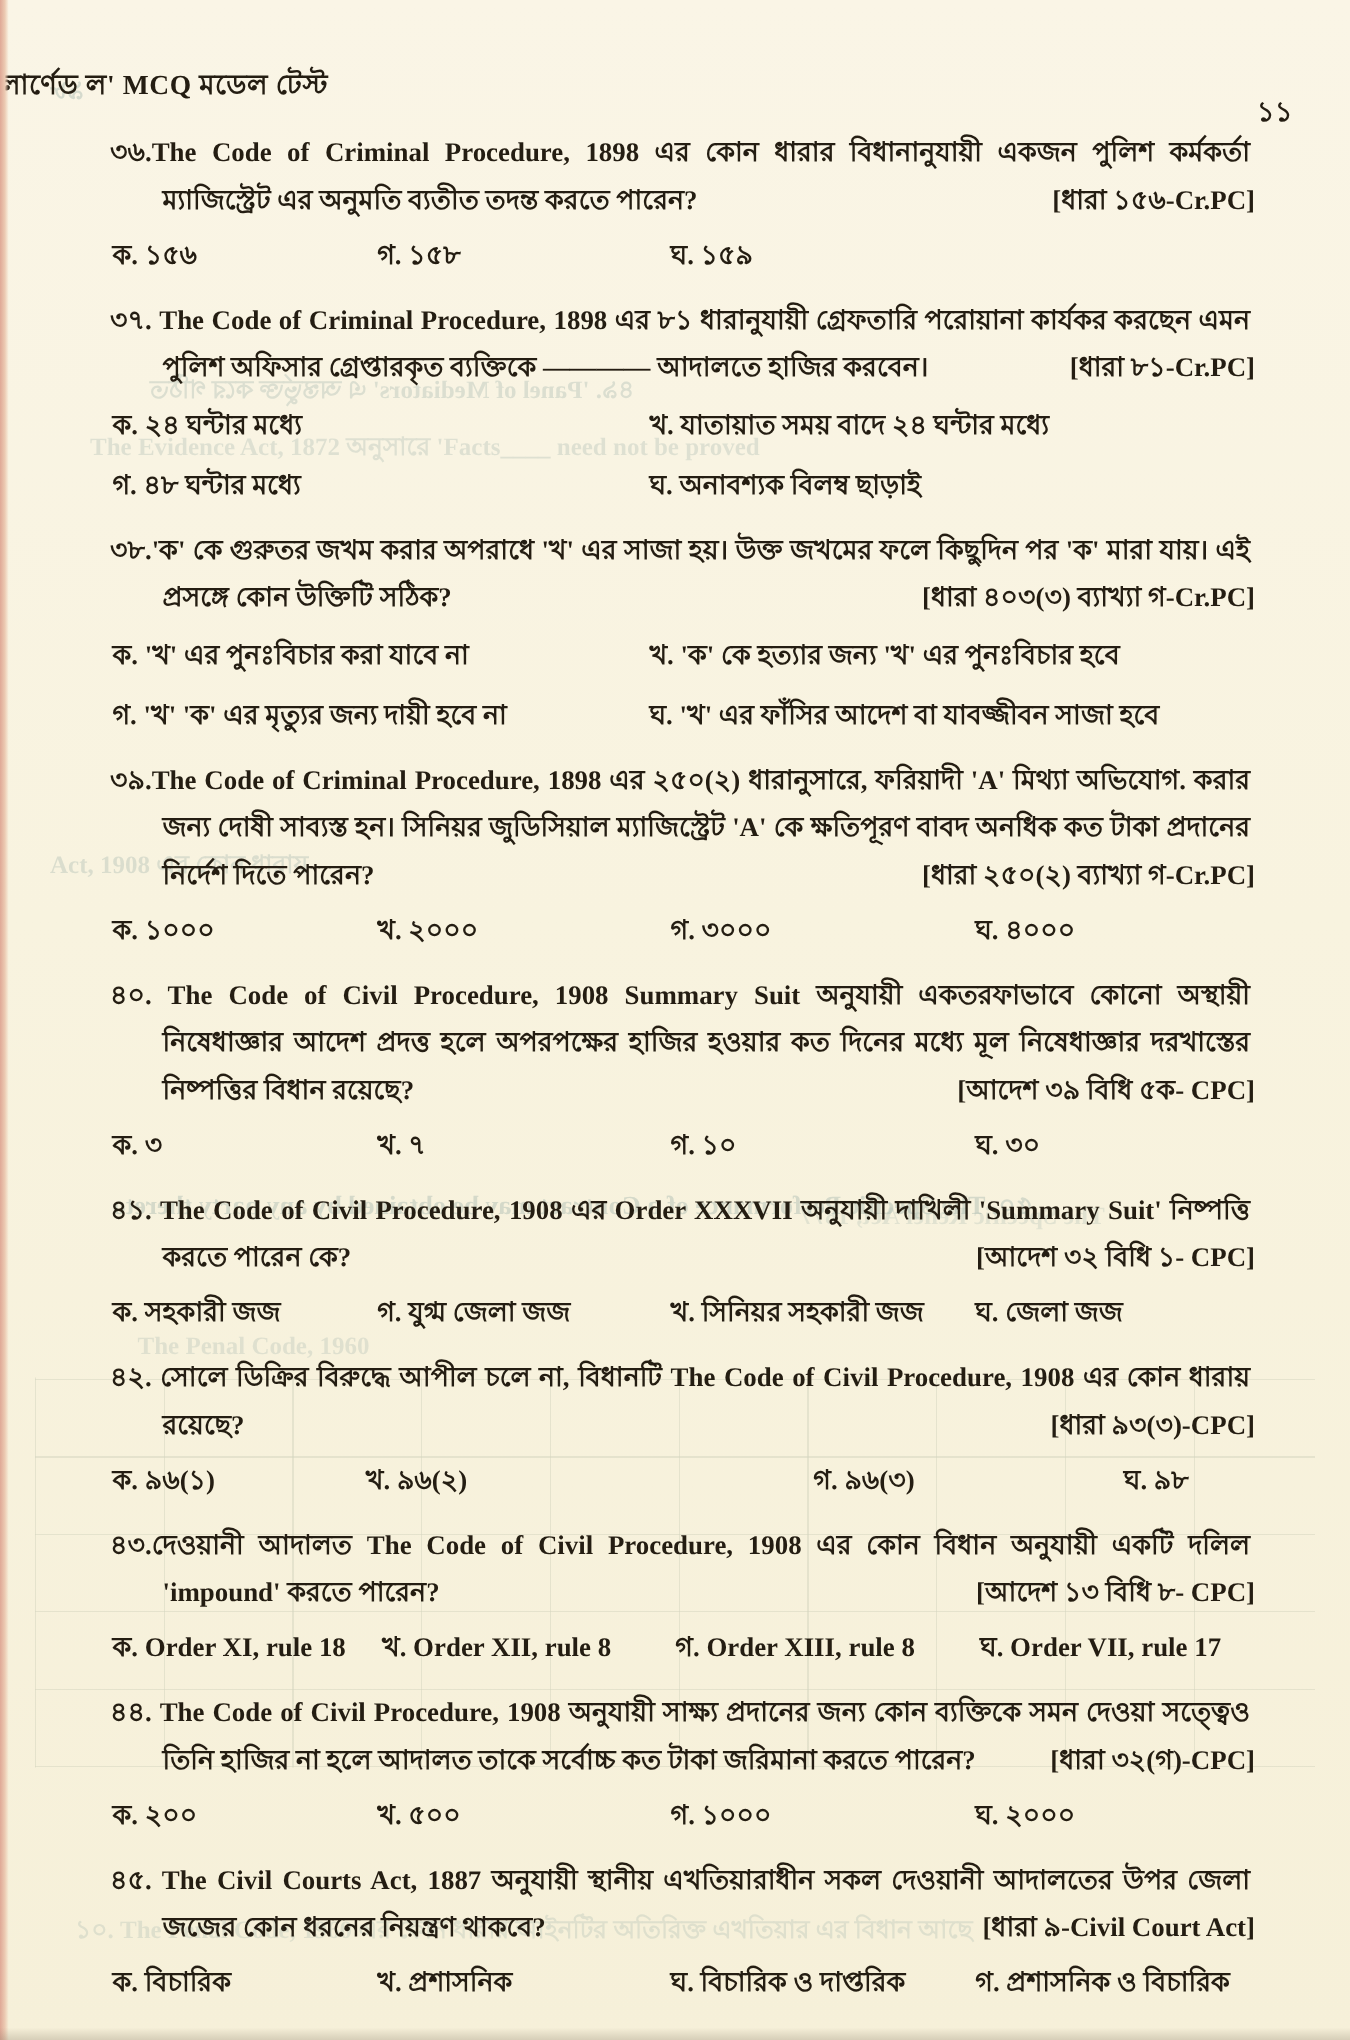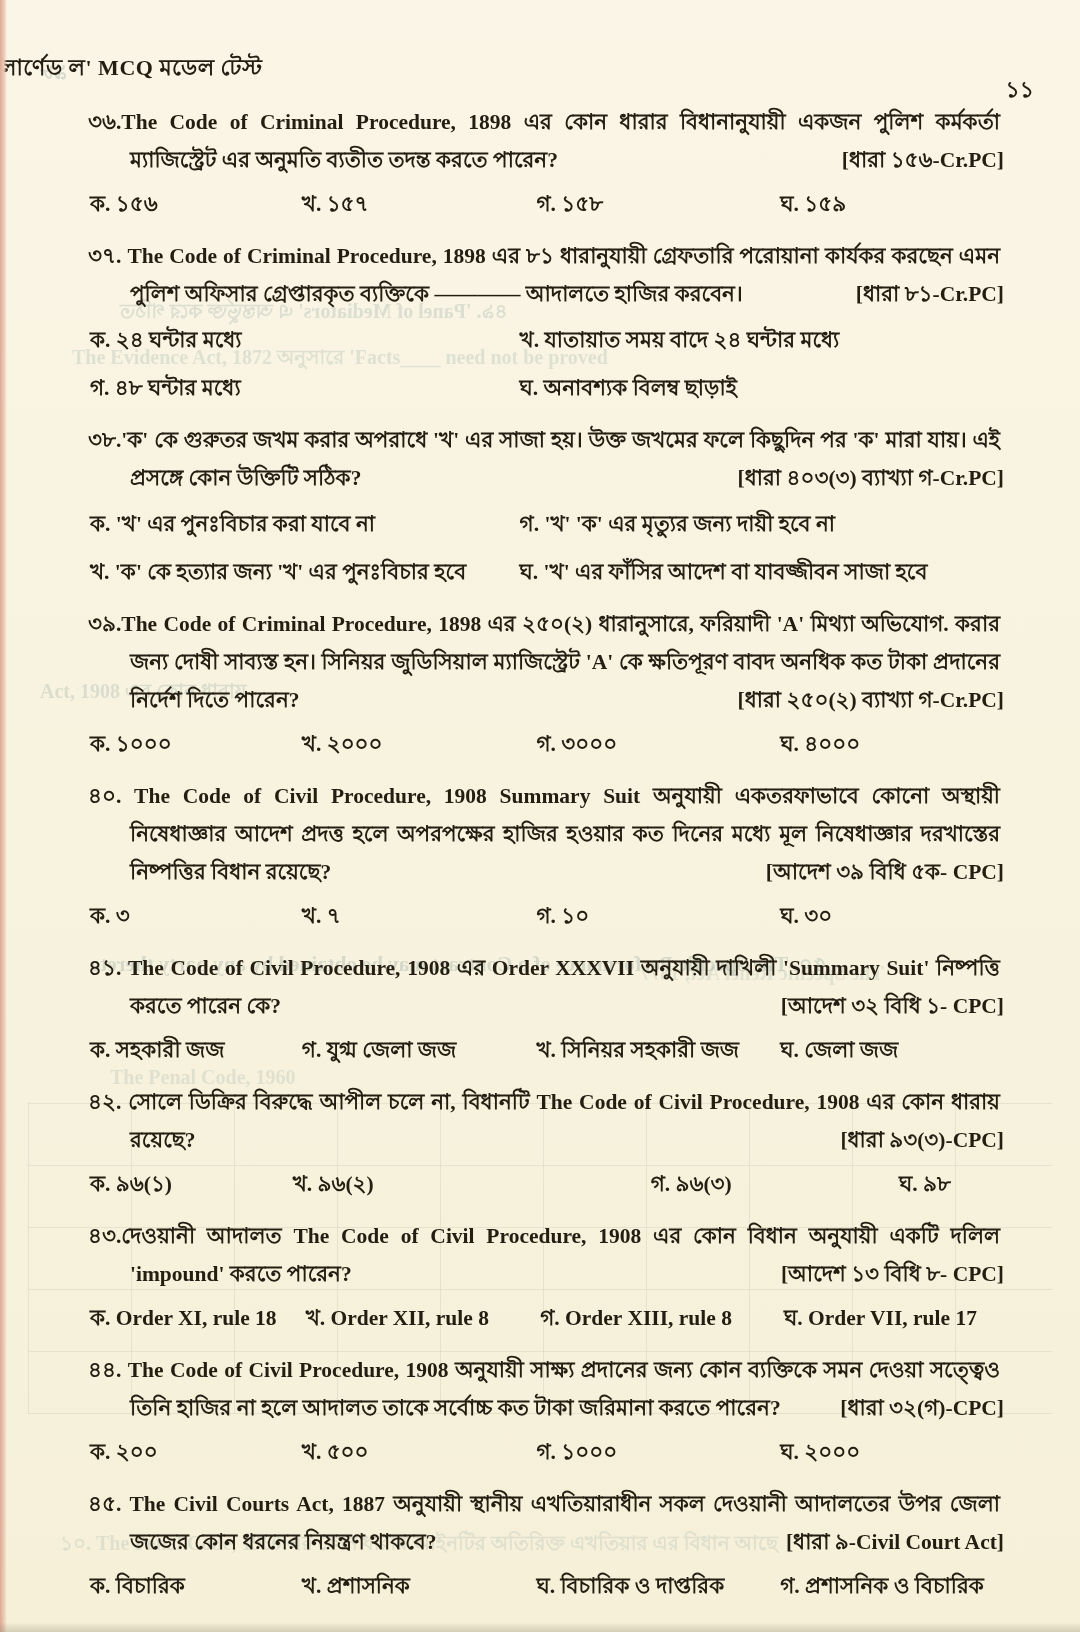--- a/index.html
+++ b/index.html
@@ -98,21 +98,20 @@
 
   <div class="content">
 
     <div class="question">
       <div class="q-head">
         <p class="q-text"><span>৩৬.</span><span>The Code of Criminal Procedure, 1898 এর কোন ধারার বিধানানুযায়ী একজন পুলিশ কর্মকর্তা ম্যাজিস্ট্রেট এর অনুমতি ব্যতীত তদন্ত করতে পারেন?</span></p>
         <span class="q-ref">[ধারা ১৫৬-Cr.PC]</span>
       </div>
       <div class="opts-row">
         <span class="opt">ক. ১৫৬</span>
-        <span class="opt">খ. ১৫৭</span>
         <span class="opt">গ. ১৫৮</span>
         <span class="opt">ঘ. ১৫৯</span>
       </div>
     </div>
 
     <div class="question">
       <div class="q-head">
         <p class="q-text"><span>৩৭.</span> <span>The Code of Criminal Procedure, 1898 এর ৮১ ধারানুযায়ী গ্রেফতারি পরোয়ানা কার্যকর করছেন এমন পুলিশ অফিসার গ্রেপ্তারকৃত ব্যক্তিকে ———— আদালতে হাজির করবেন।</span></p>
         <span class="q-ref">[ধারা ৮১-Cr.PC]</span>
       </div>
@@ -124,22 +123,22 @@
       </div>
     </div>
 
     <div class="question">
       <div class="q-head">
         <p class="q-text"><span>৩৮.</span><span>'ক' কে গুরুতর জখম করার অপরাধে 'খ' এর সাজা হয়। উক্ত জখমের ফলে কিছুদিন পর 'ক' মারা যায়। এই প্রসঙ্গে কোন উক্তিটি সঠিক?</span></p>
         <span class="q-ref">[ধারা ৪০৩(৩) ব্যাখ্যা গ-Cr.PC]</span>
       </div>
       <div class="opts-grid">
         <span class="opt">ক. 'খ' এর পুনঃবিচার করা যাবে না</span>
+        <span class="opt">খ. 'ক' কে হত্যার জন্য 'খ' এর পুনঃবিচার হবে</span>
         <span class="opt">গ. 'খ' 'ক' এর মৃত্যুর জন্য দায়ী হবে না</span>
-        <span class="opt">খ. 'ক' কে হত্যার জন্য 'খ' এর পুনঃবিচার হবে</span>
         <span class="opt">ঘ. 'খ' এর ফাঁসির আদেশ বা যাবজ্জীবন সাজা হবে</span>
       </div>
     </div>
 
     <div class="question">
       <div class="q-head">
         <p class="q-text"><span>৩৯.</span><span>The Code of Criminal Procedure, 1898 এর ২৫০(২) ধারানুসারে, ফরিয়াদী 'A' মিথ্যা অভিযোগ. করার জন্য দোষী সাব্যস্ত হন। সিনিয়র জুডিসিয়াল ম্যাজিস্ট্রেট 'A' কে ক্ষতিপূরণ বাবদ অনধিক কত টাকা প্রদানের নির্দেশ দিতে পারেন?</span></p>
         <span class="q-ref">[ধারা ২৫০(২) ব্যাখ্যা গ-Cr.PC]</span>
       </div>
       <div class="opts-row">

